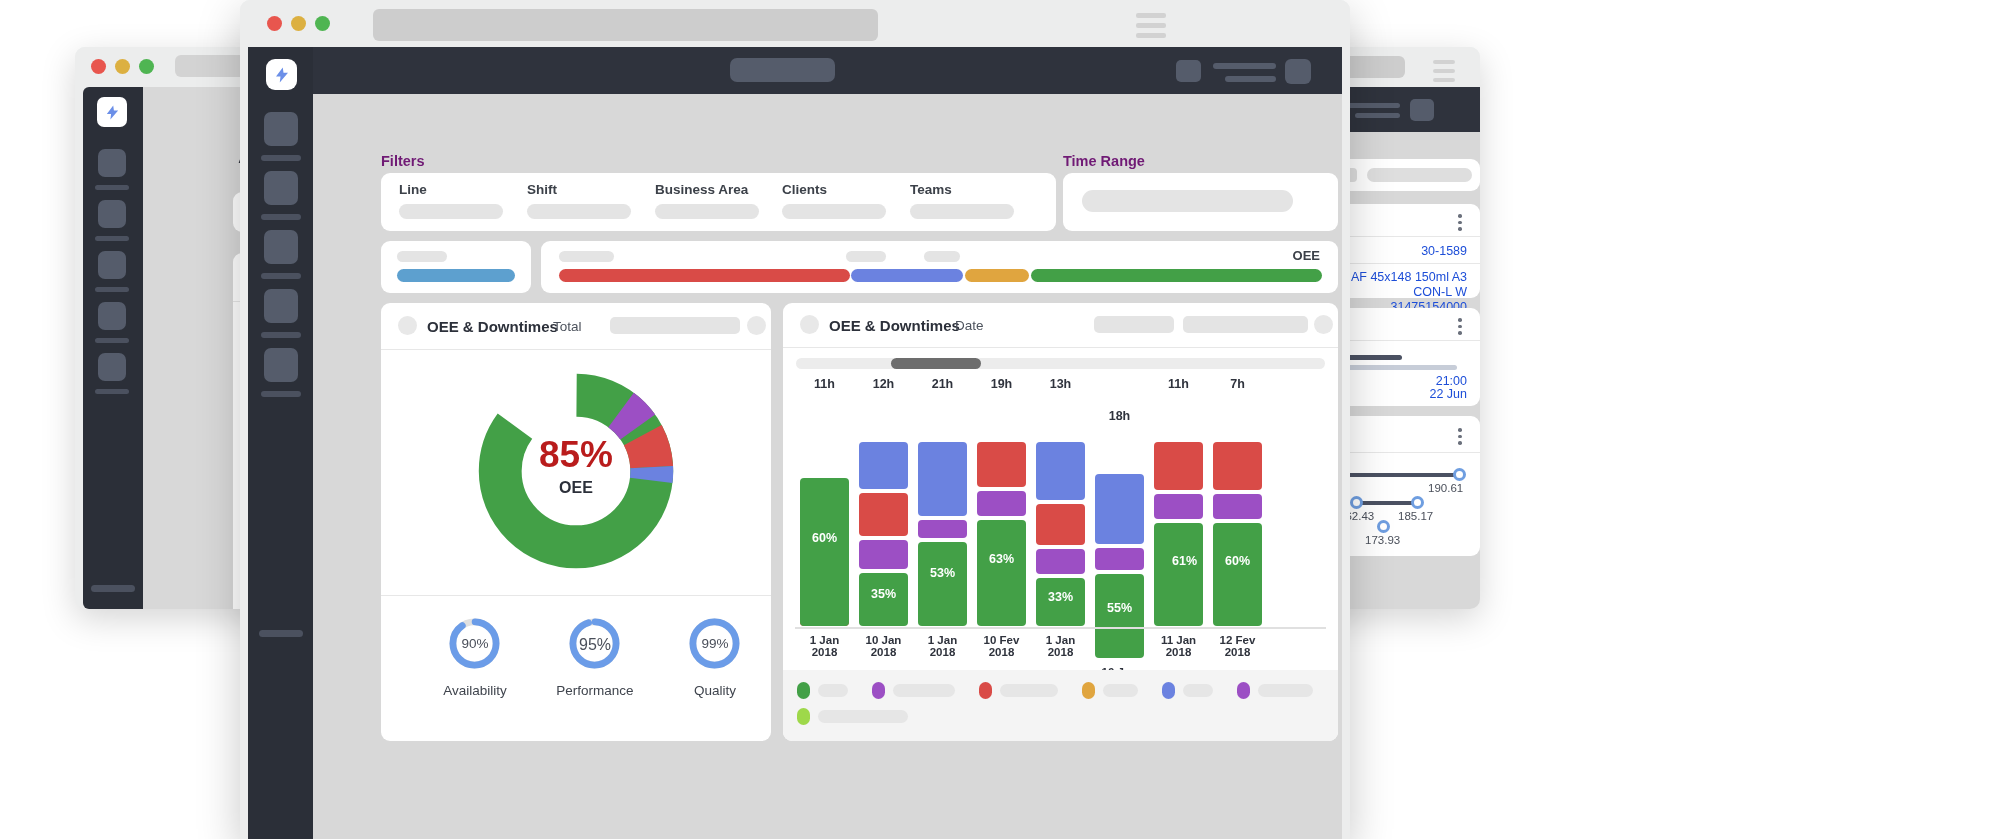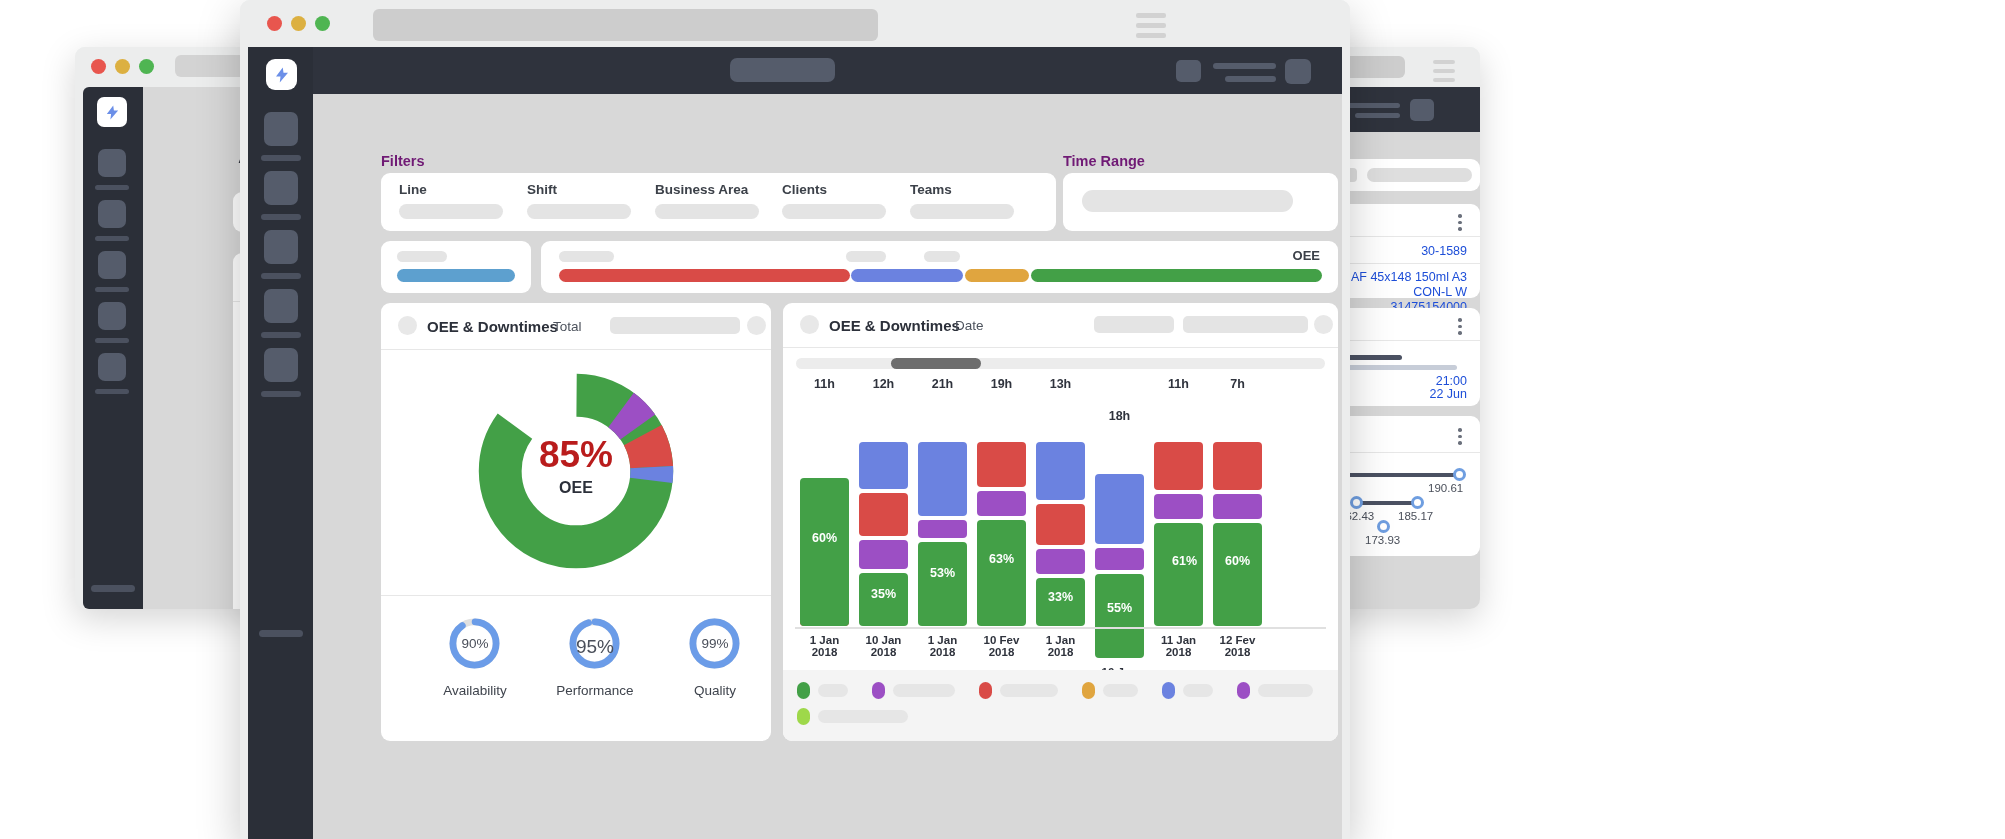--- a/index.html
+++ b/index.html
@@ -330,21 +330,21 @@
           </svg>
           <div style="position:absolute; left:0; top:21px; width:104px; text-align:center; font-size:13.5px; color:#4a4f5a;">90%</div>
           <div class="gauge-label" style="margin-top:7px;">Availability</div>
         </div>
 
         <div style="position:absolute; left:162px; top:312px; width:104px;">
           <svg width="57" height="57" viewBox="0 0 42 42" style="margin-left:23px;" aria-hidden="true">
             <circle cx="21" cy="21" r="15.915" fill="transparent" stroke="#e0e0e0" stroke-width="5"></circle>
             <circle cx="21" cy="21" r="15.915" fill="transparent" stroke="#6b9ce8" stroke-width="5" stroke-dasharray="95 5" stroke-dashoffset="25" stroke-linecap="round"></circle>
           </svg>
-          <div style="position:absolute; left:0; top:21px; width:104px; text-align:center; font-size:19px; color:#4a4f5a;">95%</div>
+          <div style="position:absolute; left:0; top:21px; width:104px; text-align:center; font-size:16px; color:#4a4f5a;">95%</div>
           <div class="gauge-label" style="margin-top:7px;">Performance</div>
         </div>
 
         <div style="position:absolute; left:282px; top:312px; width:104px;">
           <svg width="57" height="57" viewBox="0 0 42 42" style="margin-left:23px;" aria-hidden="true">
             <circle cx="21" cy="21" r="15.915" fill="transparent" stroke="#e0e0e0" stroke-width="5"></circle>
             <circle cx="21" cy="21" r="15.915" fill="transparent" stroke="#6b9ce8" stroke-width="5" stroke-dasharray="99 1" stroke-dashoffset="25" stroke-linecap="round"></circle>
           </svg>
           <div style="position:absolute; left:0; top:21px; width:104px; text-align:center; font-size:13.5px; color:#4a4f5a;">99%</div>
           <div class="gauge-label" style="margin-top:7px;">Quality</div>

